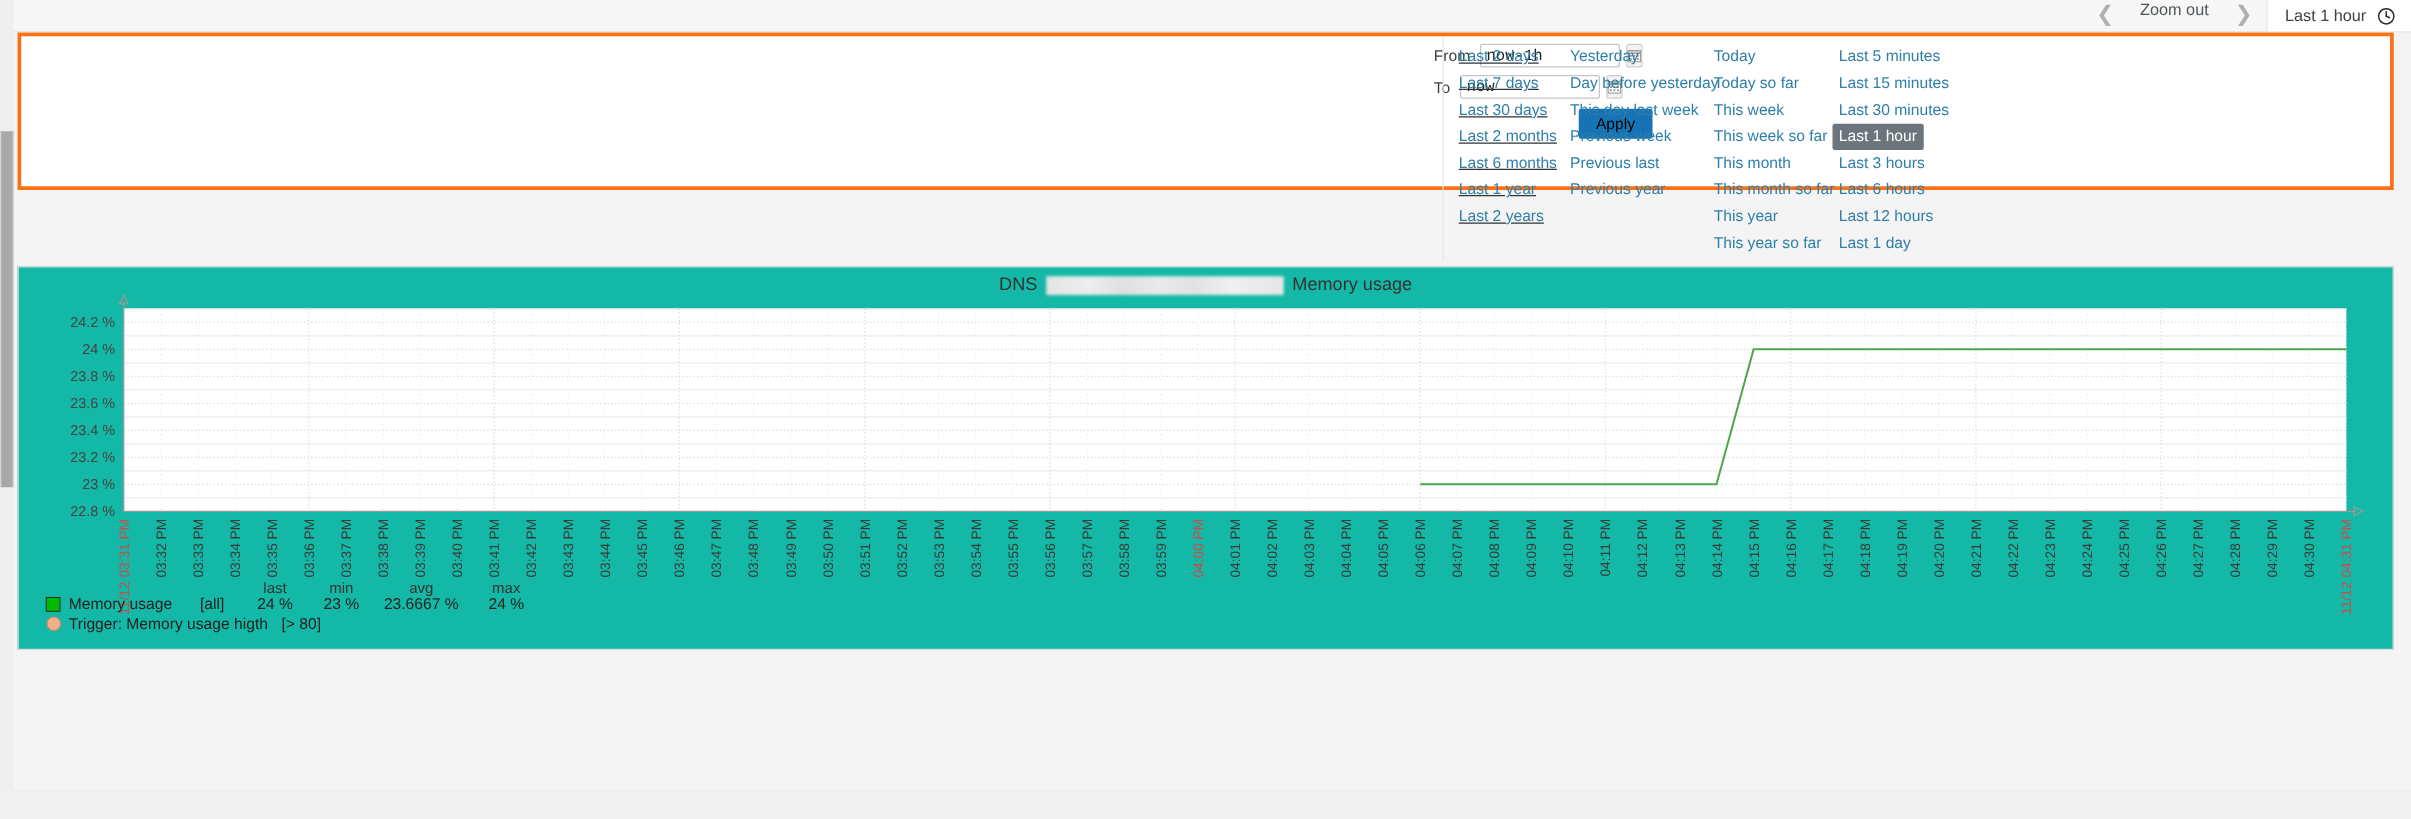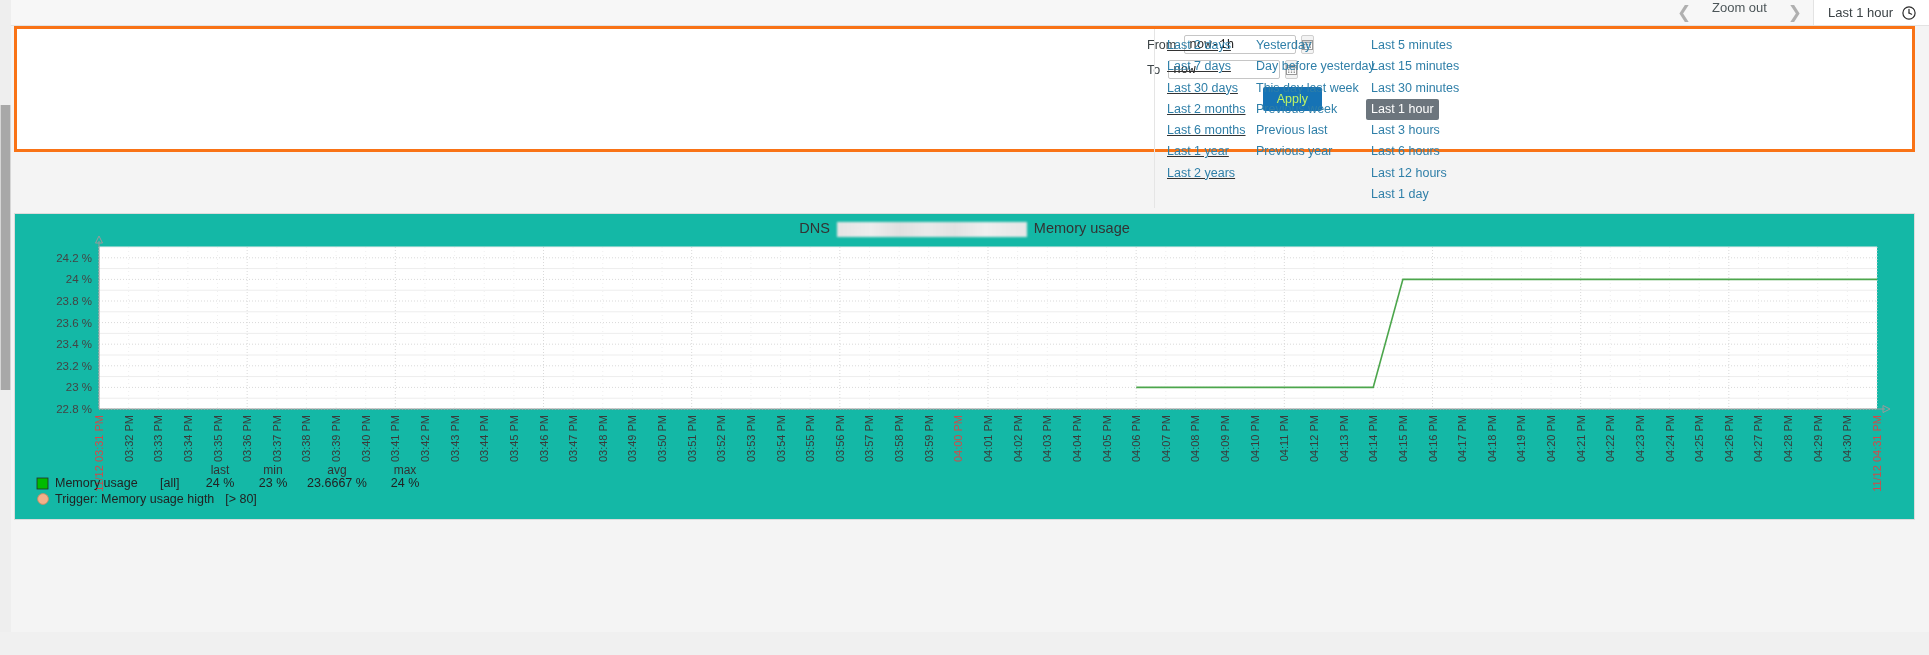--- a/index.html
+++ b/index.html
@@ -66,21 +66,21 @@
   }
   .cal-btn{
     width:17px;height:19px;margin-left:5px;
     border:1px solid #cfcfcf;border-radius:2px;
     background:#f3f3f3;
     display:flex;align-items:center;justify-content:center;
     cursor:pointer;box-sizing:border-box;
   }
   .apply-row{display:flex;justify-content:flex-end;width:175px;margin-top:8px;}
   #apply-btn{
-    background:#1673b5;color:#bef264;border:none;border-radius:2px;
+    background:#1673b5;color:#000000;border:none;border-radius:2px;
     font-family:"Liberation Sans", sans-serif;
     font-size:12.5px;padding:5px 14px;cursor:pointer;
   }
 
   .divider{
     position:absolute;left:1137px;top:0;width:1px;height:179px;
     background:#e5e5e5;
   }
 
   #ranges{
@@ -216,20 +216,30 @@
           <a class="ritem">Last 2 years</a>
         </div>
         <div class="rcol c2">
           <a class="ritem">Yesterday</a>
           <a class="ritem">Day before yesterday</a>
           <a class="ritem">This day last week</a>
           <a class="ritem">Previous week</a>
           <a class="ritem">Previous last</a>
           <a class="ritem">Previous year</a>
           <a class="ritem blank"></a>
+        </div>
+        <div class="rcol c3">
+          <a class="ritem">Today</a>
+          <a class="ritem">Today so far</a>
+          <a class="ritem">This week</a>
+          <a class="ritem">This week so far</a>
+          <a class="ritem">This month</a>
+          <a class="ritem">This month so far</a>
+          <a class="ritem">This year</a>
+          <a class="ritem">This year so far</a>
         </div>
         <div class="rcol c4">
           <a class="ritem">Last 5 minutes</a>
           <a class="ritem">Last 15 minutes</a>
           <a class="ritem">Last 30 minutes</a>
           <a class="ritem active">Last 1 hour</a>
           <a class="ritem">Last 3 hours</a>
           <a class="ritem">Last 6 hours</a>
           <a class="ritem">Last 12 hours</a>
           <a class="ritem">Last 1 day</a>

